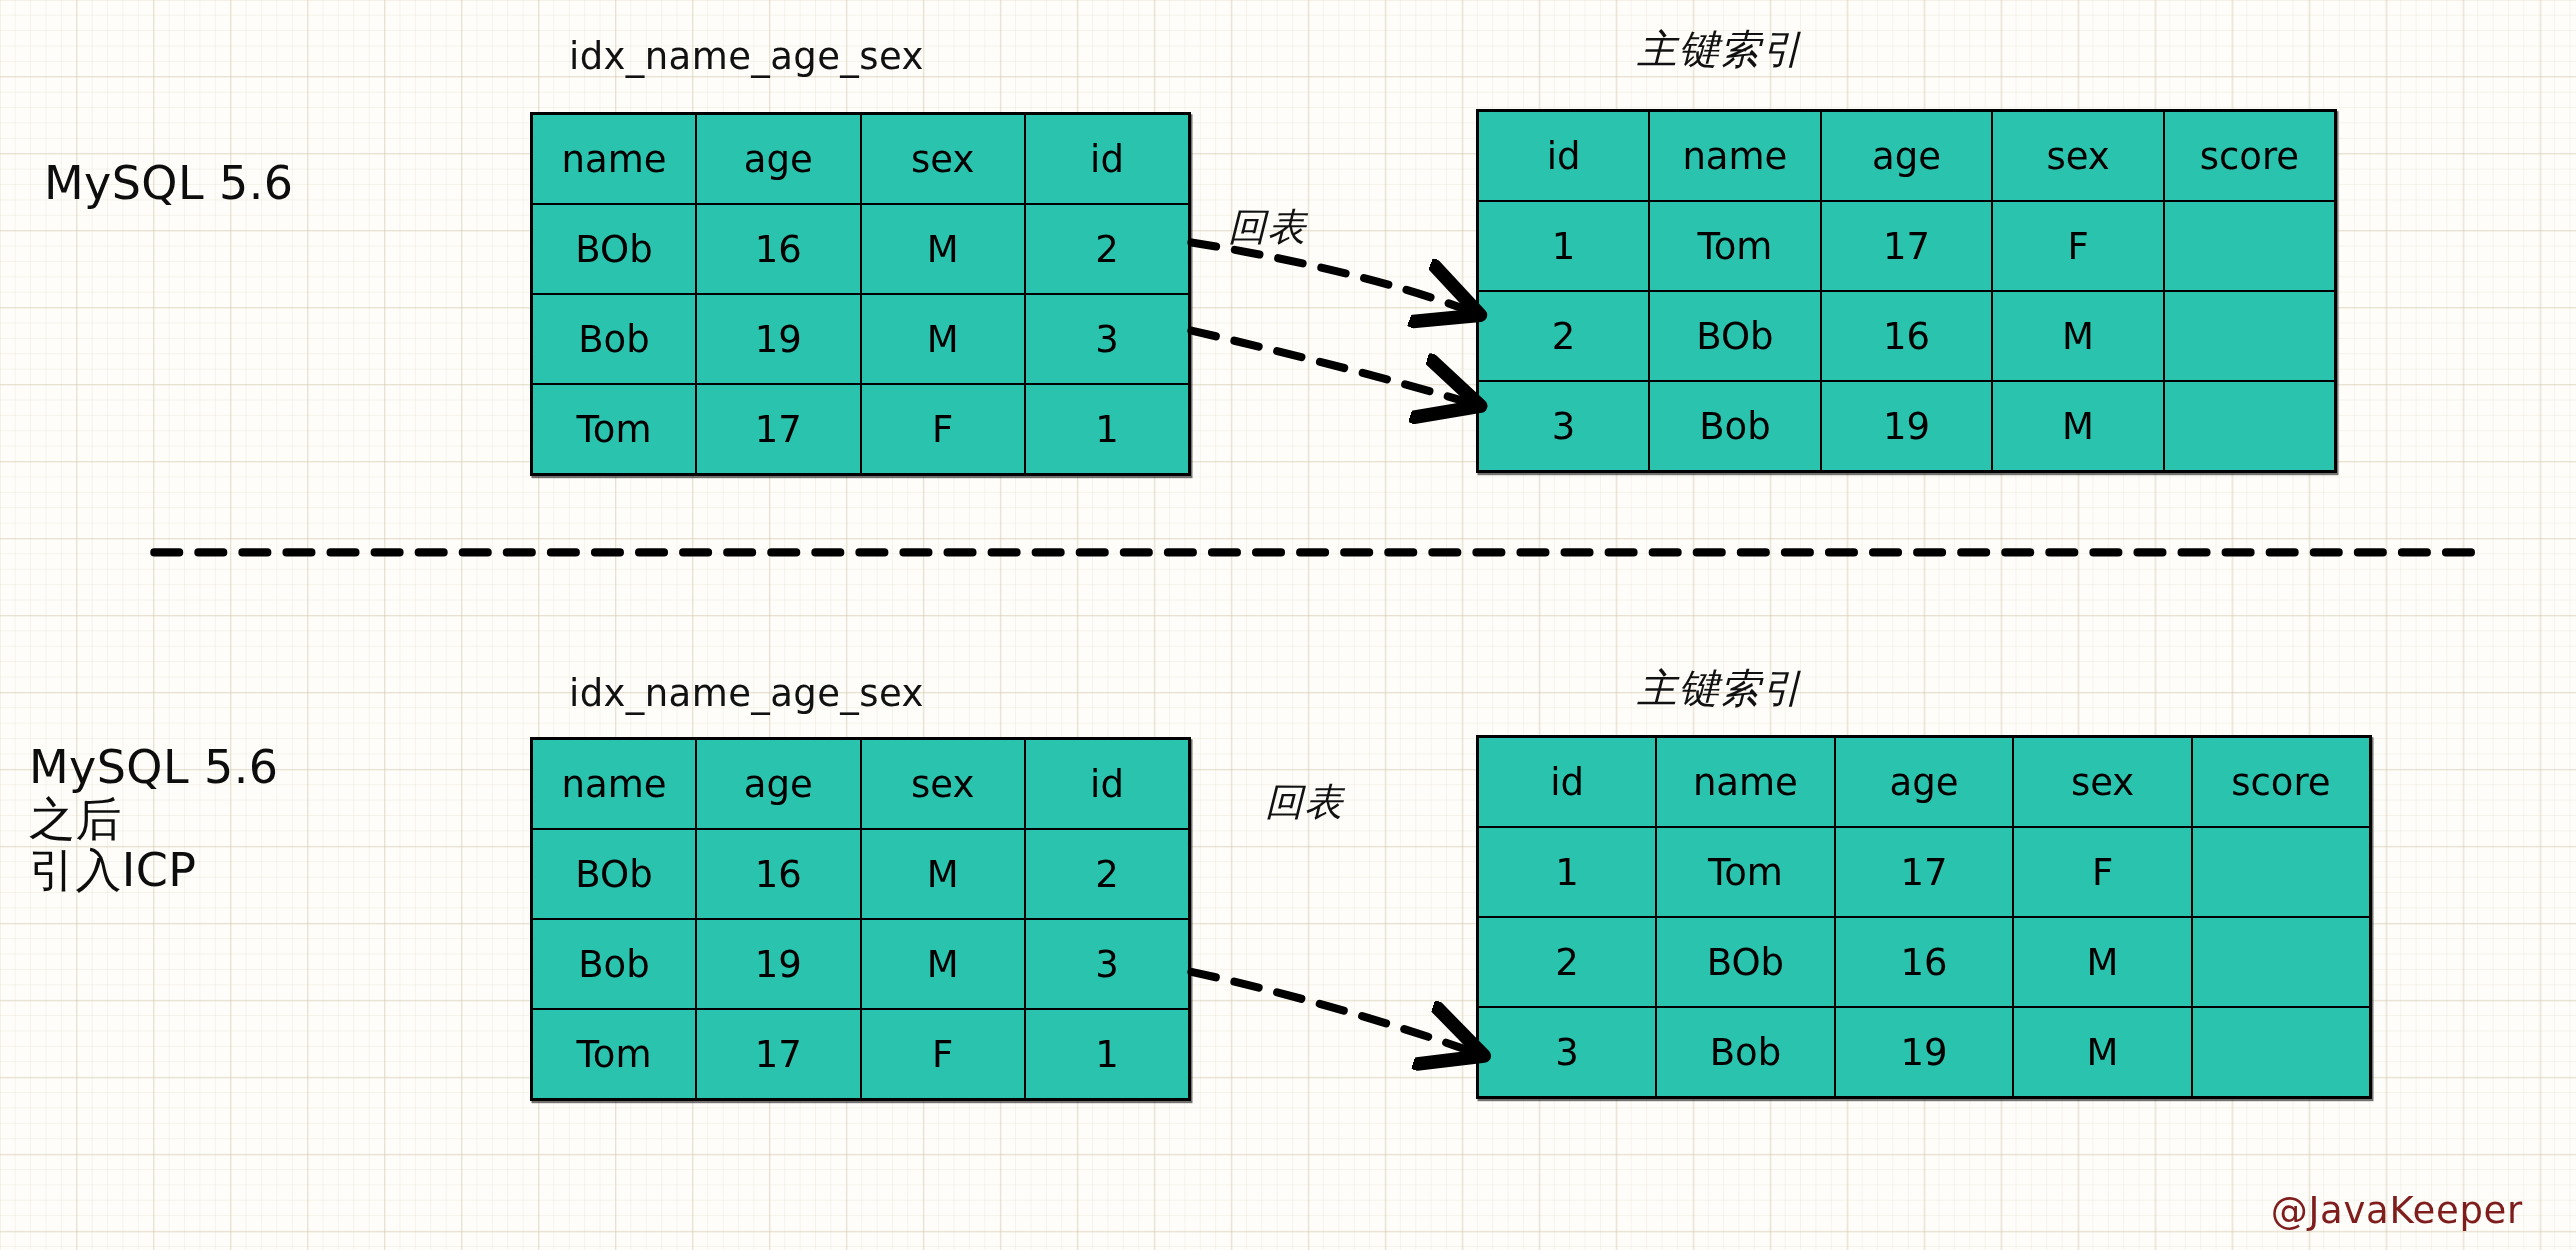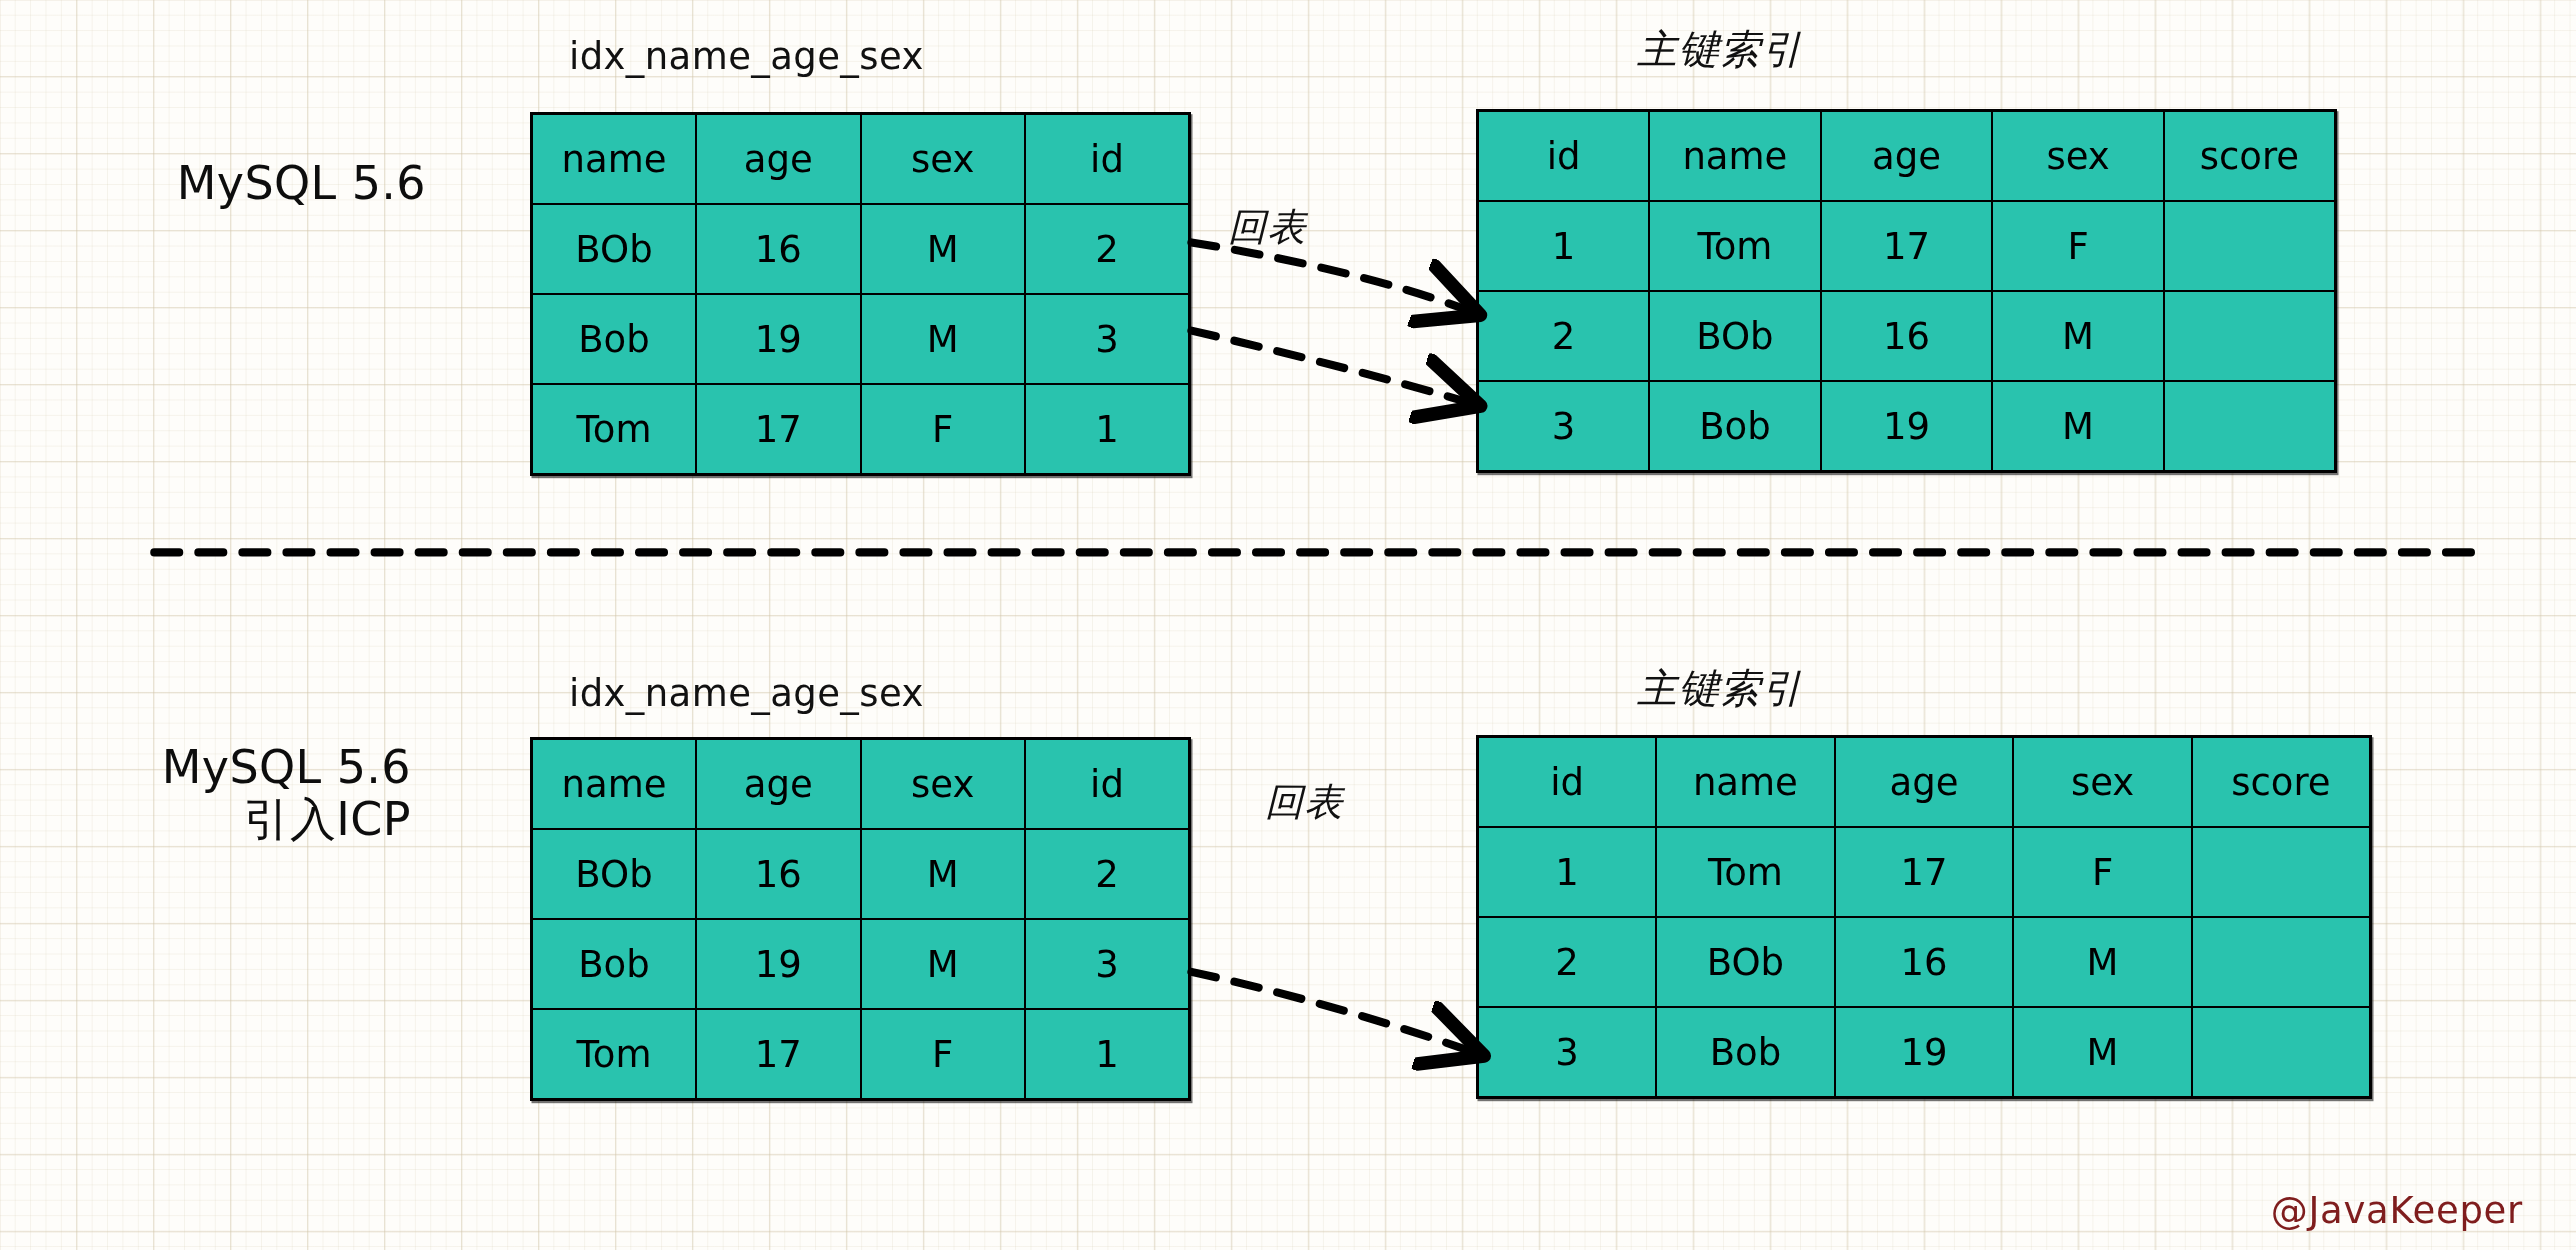--- a/index.html
+++ b/index.html
@@ -11,21 +11,21 @@
       linear-gradient(to bottom, rgba(210,198,170,0.55) 0.7px, transparent 0.7px),
       linear-gradient(to right, rgba(215,205,180,0.22) 0.7px, transparent 0.7px),
       linear-gradient(to bottom, rgba(215,205,180,0.22) 0.7px, transparent 0.7px);
     background-size:77px 77px,77px 77px,15.4px 15.4px,15.4px 15.4px;
     background-position:-0.7px -0.7px,-0.7px -0.7px,-0.7px -0.7px,-0.7px -0.7px;
     font-family:"DejaVu Sans", sans-serif;
   }
 
   
   .section-label{
-    position:absolute;text-align:right;color:#0d0d0d;
+    position:absolute;text-align:left;color:#0d0d0d;
     font-size:46px;line-height:1.12;letter-spacing:0.4px;font-weight:400;
   }
   .section-label .ln{display:block;white-space:nowrap;}
   #label-top{left:44px;top:158px;width:382px;}
   #label-bottom{left:29px;top:742px;width:382px;}
 
   
   .tbl-title{
     position:absolute;color:#111;font-size:37px;white-space:nowrap;letter-spacing:0.4px;
   }
@@ -128,20 +128,21 @@
     <td>M</td>
     <td class="blank"></td>
   </tr>
 </tbody>
   </table>
 
 <div class="arrow-label" id="arrow-label-top" style="left:1228px;top:202px;">回表</div>
 
 <div class="section-label" id="label-bottom">
   <span class="ln">MySQL 5.6</span>
+  <span class="ln">之后</span>
   <span class="ln">引入ICP</span>
 </div>
 
 <div class="tbl-title" id="title-idx-bottom" style="left:569px;top:672px;">idx_name_age_sex</div>
 
 <div class="tbl-title cjk" id="title-pk-bottom" style="left:1637px;top:661px;">主键索引</div>
 
 <table class="tbl" id="tbl-idx-bottom" style="left:530px;top:737px;width:661px;">
   <tbody>
       <tr>

